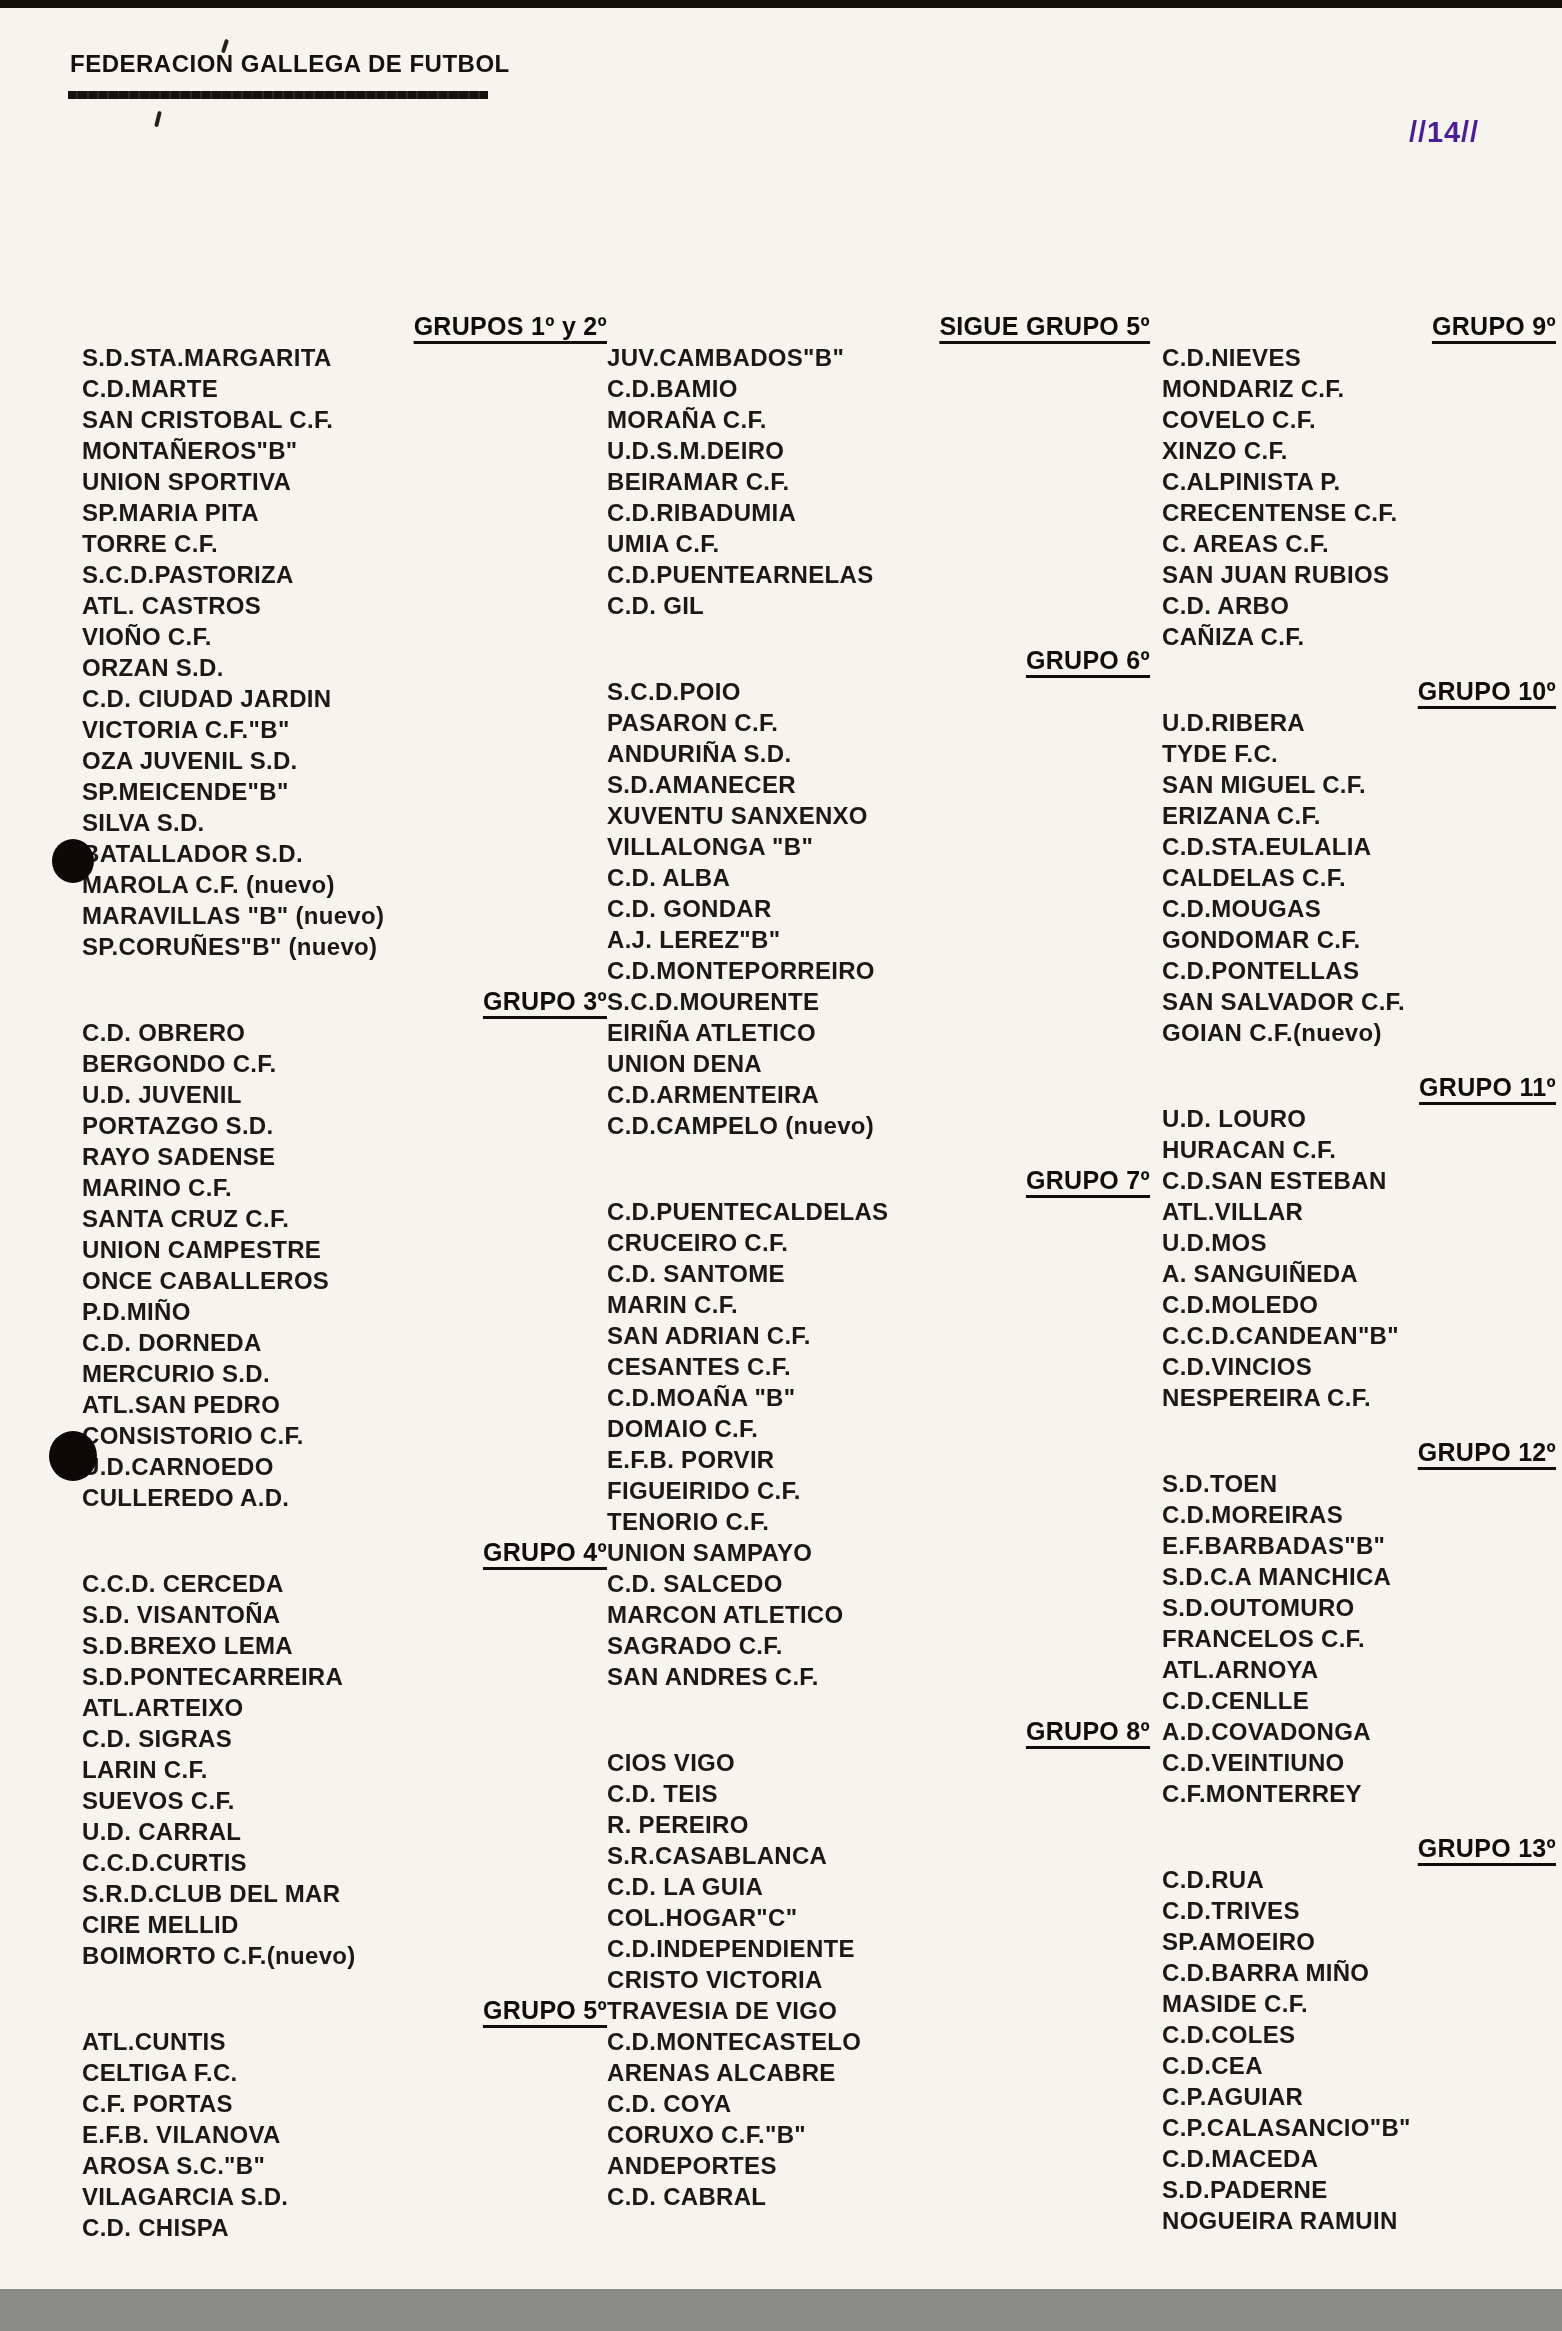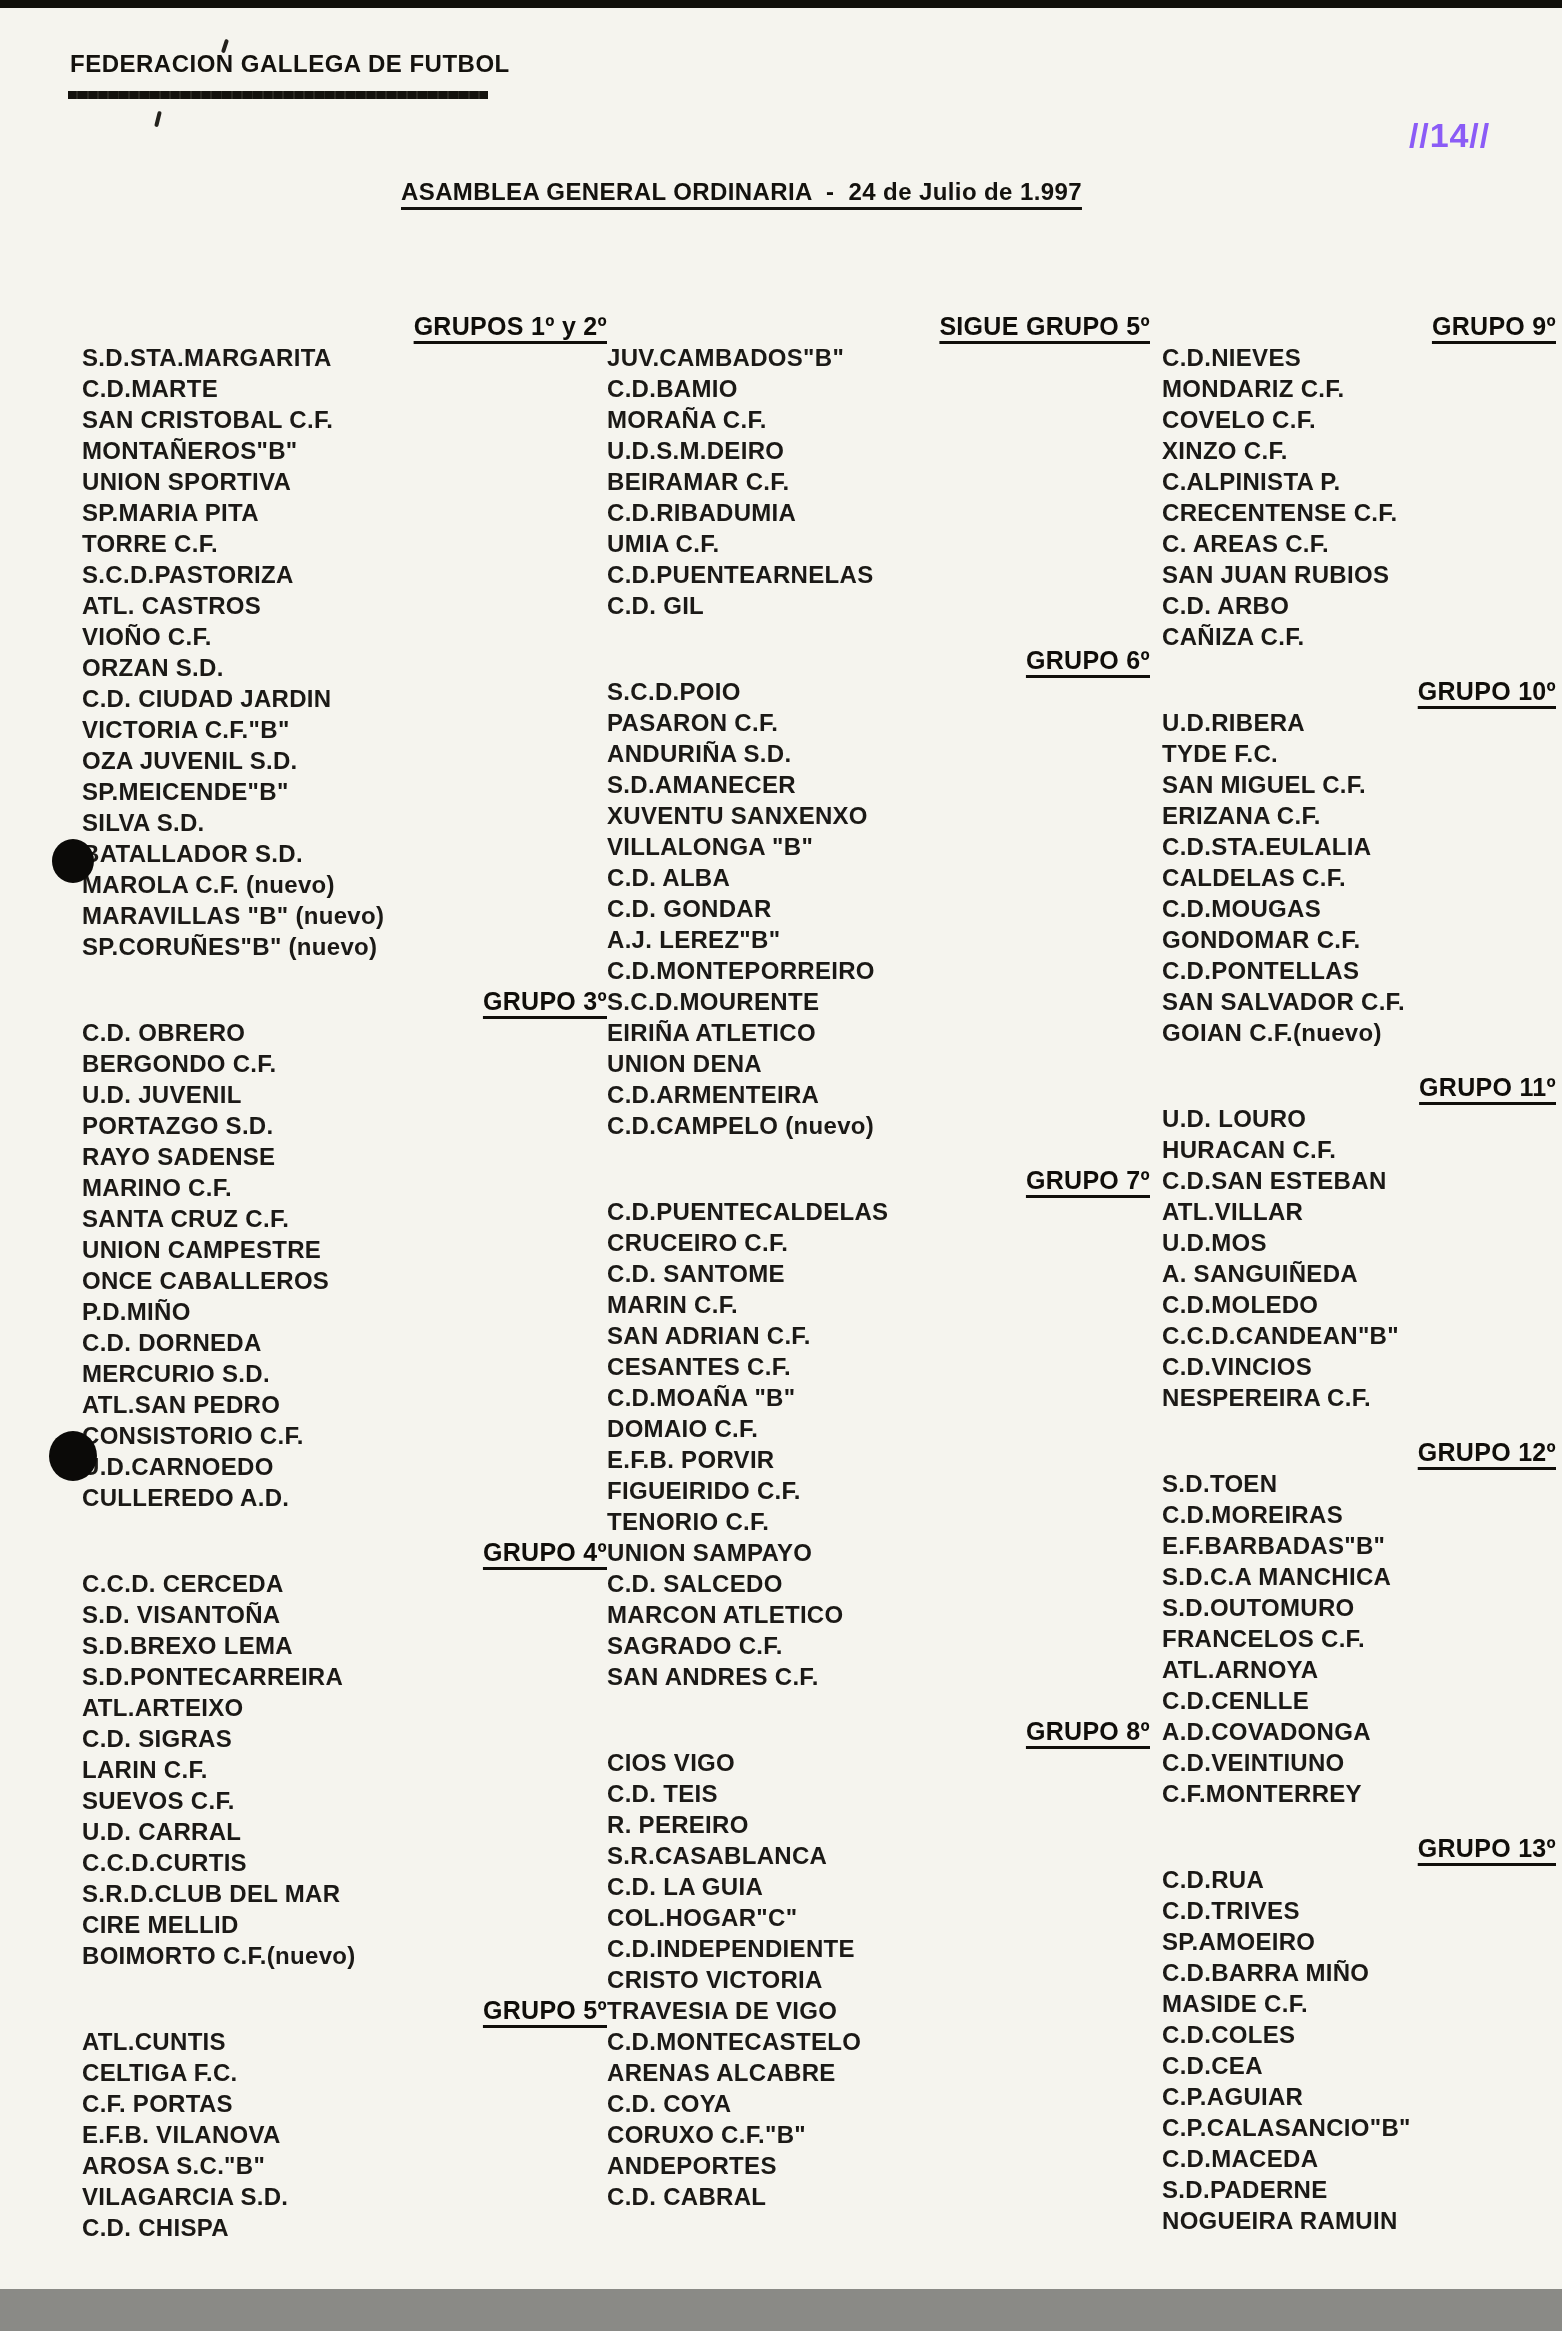--- a/index.html
+++ b/index.html
@@ -26,22 +26,22 @@
     position:absolute;left:70px;top:50px;
     font-size:24px;font-weight:700;letter-spacing:0.5px;
     white-space:pre;color:#14120e;
   }
   .org-underline{
     position:absolute;left:68px;top:91px;width:420px;height:7.5px;
     background:repeating-linear-gradient(90deg,#14120e 0 8.4px,#2a2822 8.4px 10.3px);
   }
   .page-number{
     position:absolute;left:1409px;top:116px;
-    font-size:34px;font-weight:700;letter-spacing:0.9px;
-    white-space:pre;color:#8b5cf6;
+    font-size:29px;font-weight:700;letter-spacing:0.9px;
+    white-space:pre;color:#4c1d95;
   }
   .title-line1{
     position:absolute;left:401px;top:178px;
     font-size:24px;font-weight:700;letter-spacing:0.4px;white-space:pre;
     text-decoration:underline;text-decoration-thickness:2.8px;text-underline-offset:6.6px;
     color:#14120e;
   }
   .title-line2{
     position:absolute;left:450px;top:238px;
     font-size:24px;font-weight:700;letter-spacing:0.2px;white-space:pre;
@@ -74,21 +74,20 @@
 <div class="page">
   <div class="scan-topbar"></div>
   <div class="noise-tick tick-a"></div>
   <div class="noise-tick tick-b"></div>
 
   <div class="org-title">FEDERACION GALLEGA DE FUTBOL</div>
   <div class="org-underline"></div>
 
   <div class="page-number">//14//</div>
 
-  <div class="title-line1">ASAMBLEA GENERAL ORDINARIA  -  24 de Julio de 1.997</div>
 
   <div class="col col-left"><div class="group"><div class="ghead">GRUPOS 1º y 2º</div><div class="team">S.D.STA.MARGARITA</div><div class="team">C.D.MARTE</div><div class="team">SAN CRISTOBAL C.F.</div><div class="team">MONTAÑEROS"B"</div><div class="team">UNION SPORTIVA</div><div class="team">SP.MARIA PITA</div><div class="team">TORRE C.F.</div><div class="team">S.C.D.PASTORIZA</div><div class="team">ATL. CASTROS</div><div class="team">VIOÑO C.F.</div><div class="team">ORZAN S.D.</div><div class="team">C.D. CIUDAD JARDIN</div><div class="team">VICTORIA C.F."B"</div><div class="team">OZA JUVENIL S.D.</div><div class="team">SP.MEICENDE"B"</div><div class="team">SILVA S.D.</div><div class="team">BATALLADOR S.D.</div><div class="team">MAROLA C.F. (nuevo)</div><div class="team">MARAVILLAS "B" (nuevo)</div><div class="team">SP.CORUÑES"B" (nuevo)</div></div><div class="group"><div class="ghead">GRUPO 3º</div><div class="team">C.D. OBRERO</div><div class="team">BERGONDO C.F.</div><div class="team">U.D. JUVENIL</div><div class="team">PORTAZGO S.D.</div><div class="team">RAYO SADENSE</div><div class="team">MARINO C.F.</div><div class="team">SANTA CRUZ C.F.</div><div class="team">UNION CAMPESTRE</div><div class="team">ONCE CABALLEROS</div><div class="team">P.D.MIÑO</div><div class="team">C.D. DORNEDA</div><div class="team">MERCURIO S.D.</div><div class="team">ATL.SAN PEDRO</div><div class="team">CONSISTORIO C.F.</div><div class="team">U.D.CARNOEDO</div><div class="team">CULLEREDO A.D.</div></div><div class="group"><div class="ghead">GRUPO 4º</div><div class="team">C.C.D. CERCEDA</div><div class="team">S.D. VISANTOÑA</div><div class="team">S.D.BREXO LEMA</div><div class="team">S.D.PONTECARREIRA</div><div class="team">ATL.ARTEIXO</div><div class="team">C.D. SIGRAS</div><div class="team">LARIN C.F.</div><div class="team">SUEVOS C.F.</div><div class="team">U.D. CARRAL</div><div class="team">C.C.D.CURTIS</div><div class="team">S.R.D.CLUB DEL MAR</div><div class="team">CIRE MELLID</div><div class="team">BOIMORTO C.F.(nuevo)</div></div><div class="group"><div class="ghead">GRUPO 5º</div><div class="team">ATL.CUNTIS</div><div class="team">CELTIGA F.C.</div><div class="team">C.F. PORTAS</div><div class="team">E.F.B. VILANOVA</div><div class="team">AROSA S.C."B"</div><div class="team">VILAGARCIA S.D.</div><div class="team">C.D. CHISPA</div></div></div>
   <div class="col col-middle"><div class="group"><div class="ghead">SIGUE GRUPO 5º</div><div class="team">JUV.CAMBADOS"B"</div><div class="team">C.D.BAMIO</div><div class="team">MORAÑA C.F.</div><div class="team">U.D.S.M.DEIRO</div><div class="team">BEIRAMAR C.F.</div><div class="team">C.D.RIBADUMIA</div><div class="team">UMIA C.F.</div><div class="team">C.D.PUENTEARNELAS</div><div class="team">C.D. GIL</div></div><div class="group"><div class="ghead">GRUPO 6º</div><div class="team">S.C.D.POIO</div><div class="team">PASARON C.F.</div><div class="team">ANDURIÑA S.D.</div><div class="team">S.D.AMANECER</div><div class="team">XUVENTU SANXENXO</div><div class="team">VILLALONGA "B"</div><div class="team">C.D. ALBA</div><div class="team">C.D. GONDAR</div><div class="team">A.J. LEREZ"B"</div><div class="team">C.D.MONTEPORREIRO</div><div class="team">S.C.D.MOURENTE</div><div class="team">EIRIÑA ATLETICO</div><div class="team">UNION DENA</div><div class="team">C.D.ARMENTEIRA</div><div class="team">C.D.CAMPELO (nuevo)</div></div><div class="group"><div class="ghead">GRUPO 7º</div><div class="team">C.D.PUENTECALDELAS</div><div class="team">CRUCEIRO C.F.</div><div class="team">C.D. SANTOME</div><div class="team">MARIN C.F.</div><div class="team">SAN ADRIAN C.F.</div><div class="team">CESANTES C.F.</div><div class="team">C.D.MOAÑA "B"</div><div class="team">DOMAIO C.F.</div><div class="team">E.F.B. PORVIR</div><div class="team">FIGUEIRIDO C.F.</div><div class="team">TENORIO C.F.</div><div class="team">UNION SAMPAYO</div><div class="team">C.D. SALCEDO</div><div class="team">MARCON ATLETICO</div><div class="team">SAGRADO C.F.</div><div class="team">SAN ANDRES C.F.</div></div><div class="group"><div class="ghead">GRUPO 8º</div><div class="team">CIOS VIGO</div><div class="team">C.D. TEIS</div><div class="team">R. PEREIRO</div><div class="team">S.R.CASABLANCA</div><div class="team">C.D. LA GUIA</div><div class="team">COL.HOGAR"C"</div><div class="team">C.D.INDEPENDIENTE</div><div class="team">CRISTO VICTORIA</div><div class="team">TRAVESIA DE VIGO</div><div class="team">C.D.MONTECASTELO</div><div class="team">ARENAS ALCABRE</div><div class="team">C.D. COYA</div><div class="team">CORUXO C.F."B"</div><div class="team">ANDEPORTES</div><div class="team">C.D. CABRAL</div></div></div>
   <div class="col col-right"><div class="group"><div class="ghead">GRUPO 9º</div><div class="team">C.D.NIEVES</div><div class="team">MONDARIZ C.F.</div><div class="team">COVELO C.F.</div><div class="team">XINZO C.F.</div><div class="team">C.ALPINISTA P.</div><div class="team">CRECENTENSE C.F.</div><div class="team">C. AREAS C.F.</div><div class="team">SAN JUAN RUBIOS</div><div class="team">C.D. ARBO</div><div class="team">CAÑIZA C.F.</div></div><div class="group"><div class="ghead">GRUPO 10º</div><div class="team">U.D.RIBERA</div><div class="team">TYDE F.C.</div><div class="team">SAN MIGUEL C.F.</div><div class="team">ERIZANA C.F.</div><div class="team">C.D.STA.EULALIA</div><div class="team">CALDELAS C.F.</div><div class="team">C.D.MOUGAS</div><div class="team">GONDOMAR C.F.</div><div class="team">C.D.PONTELLAS</div><div class="team">SAN SALVADOR C.F.</div><div class="team">GOIAN C.F.(nuevo)</div></div><div class="group"><div class="ghead">GRUPO 11º</div><div class="team">U.D. LOURO</div><div class="team">HURACAN C.F.</div><div class="team">C.D.SAN ESTEBAN</div><div class="team">ATL.VILLAR</div><div class="team">U.D.MOS</div><div class="team">A. SANGUIÑEDA</div><div class="team">C.D.MOLEDO</div><div class="team">C.C.D.CANDEAN"B"</div><div class="team">C.D.VINCIOS</div><div class="team">NESPEREIRA C.F.</div></div><div class="group"><div class="ghead">GRUPO 12º</div><div class="team">S.D.TOEN</div><div class="team">C.D.MOREIRAS</div><div class="team">E.F.BARBADAS"B"</div><div class="team">S.D.C.A MANCHICA</div><div class="team">S.D.OUTOMURO</div><div class="team">FRANCELOS C.F.</div><div class="team">ATL.ARNOYA</div><div class="team">C.D.CENLLE</div><div class="team">A.D.COVADONGA</div><div class="team">C.D.VEINTIUNO</div><div class="team">C.F.MONTERREY</div></div><div class="group"><div class="ghead">GRUPO 13º</div><div class="team">C.D.RUA</div><div class="team">C.D.TRIVES</div><div class="team">SP.AMOEIRO</div><div class="team">C.D.BARRA MIÑO</div><div class="team">MASIDE C.F.</div><div class="team">C.D.COLES</div><div class="team">C.D.CEA</div><div class="team">C.P.AGUIAR</div><div class="team">C.P.CALASANCIO"B"</div><div class="team">C.D.MACEDA</div><div class="team">S.D.PADERNE</div><div class="team">NOGUEIRA RAMUIN</div></div></div>
 
   <div class="ink-blob blob-1"></div>
   <div class="ink-blob blob-2"></div>
 </div>
 
 

